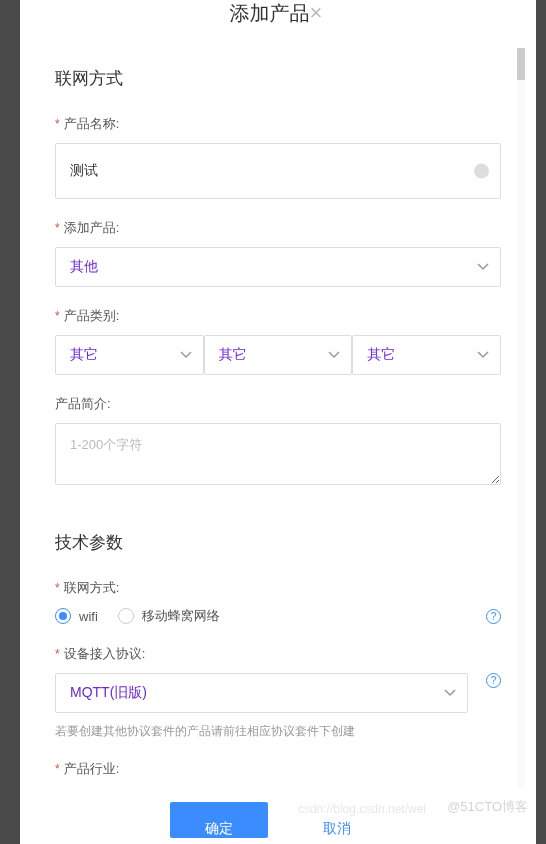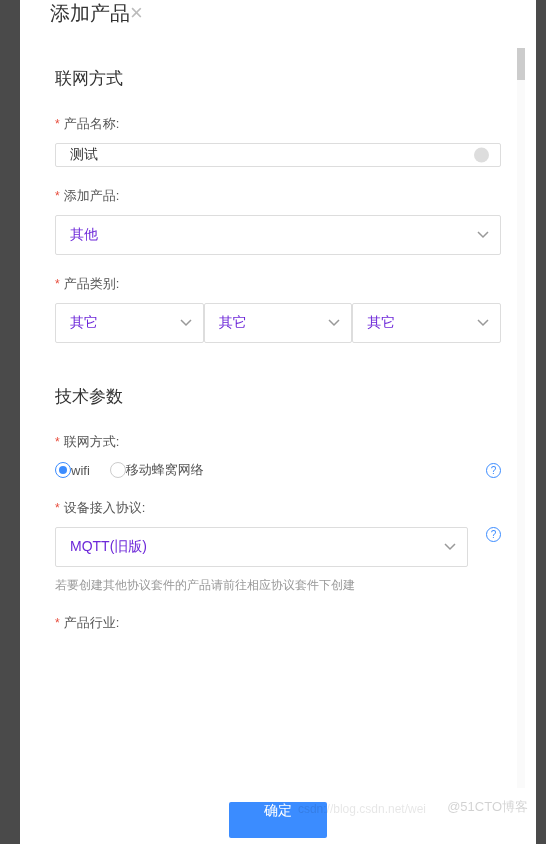--- a/index.html
+++ b/index.html
@@ -16,21 +16,21 @@
       position: absolute;
       left: 20px;
       top: 0;
       right: 10px;
       bottom: 0;
       display: flex;
       flex-direction: column;
     }
     .modal-header {
       display: flex;
-      justify-content: flex-start;
+      justify-content: center;
       align-items: flex-start;
       padding: 0 34px 10px 30px;
     }
     .modal-title {
       font-size: 20px;
       color: #333;
       font-weight: 400;
     }
     .close-x {
       font-size: 22px;
@@ -63,21 +63,21 @@
       content: "*";
       color: #e74c3c;
       margin-right: 4px;
       font-size: 12px;
     }
     .input-wrap {
       position: relative;
     }
     .text-input {
       width: 100%;
-      height: 24px;
+      height: 56px;
       border: 1px solid #ddd;
       border-radius: 2px;
       padding: 0 36px 0 14px;
       font-size: 14px;
       color: #333;
       outline: none;
       font-family: inherit;
     }
     .text-input::placeholder { color: #bbb; }
     .clear-dot {
@@ -137,20 +137,21 @@
     .textarea::placeholder { color: #bbb; }
     .section-gap { margin-top: 42px; }
     .radio-row {
       display: flex;
       align-items: center;
       gap: 20px;
     }
     .radio-item {
       display: flex;
       align-items: center;
+      gap: 8px;
       cursor: pointer;
     }
     .radio-outer {
       width: 16px;
       height: 16px;
       border-radius: 50%;
       border: 1px solid #ccc;
       display: flex;
       align-items: center;
       justify-content: center;
@@ -202,21 +203,21 @@
       position: relative;
     }
     .btn {
       min-width: 98px;
       height: 36px;
       border: none;
       border-radius: 2px;
       font-size: 14px;
       cursor: pointer;
       display: flex;
-      align-items: flex-start;
+      align-items: flex-end;
       justify-content: center;
     }
     .btn-primary {
       background: #3b8cff;
       color: #fff;
     }
     .btn-secondary {
       background: #fff;
       color: #3b8cff;
     }
@@ -324,20 +325,24 @@
           </div>
           <span class="chevron">
             <svg width="12" height="8" viewBox="0 0 12 8">
                 <path d="M1 1l5 5 5-5" stroke="#999" stroke-width="1.5" fill="none"></path>
               </svg>
           </span>
         </div>
       </div>
     </div>
 
+    <div class="form-group">
+      <label class="form-label">产品简介:</label>
+      <textarea class="textarea" placeholder="1-200个字符" style=""></textarea>
+    </div>
 
     <div class="section-title section-gap">技术参数</div>
 
     <div class="form-group">
       <label class="form-label required">联网方式:</label>
       <div class="radio-row">
         <div class="radio-item">
           <div class="radio-outer checked">
             <div class="radio-inner"></div>
           </div>
@@ -372,18 +377,21 @@
     <div class="form-group" style="margin-bottom:0">
       <label class="form-label required">产品行业:</label>
     </div>
 
   </div>
 
   <div class="modal-footer">
     <button class="btn btn-primary">
       <span>确定</span>
     </button>
+    <button class="btn btn-secondary">
+      <span>取消</span>
+    </button>
   </div>
 
 </div>
 
 <div class="watermark2">csdn://blog.csdn.net/wei</div>
 <div class="watermark">@51CTO博客</div>
 
 </body></html>

